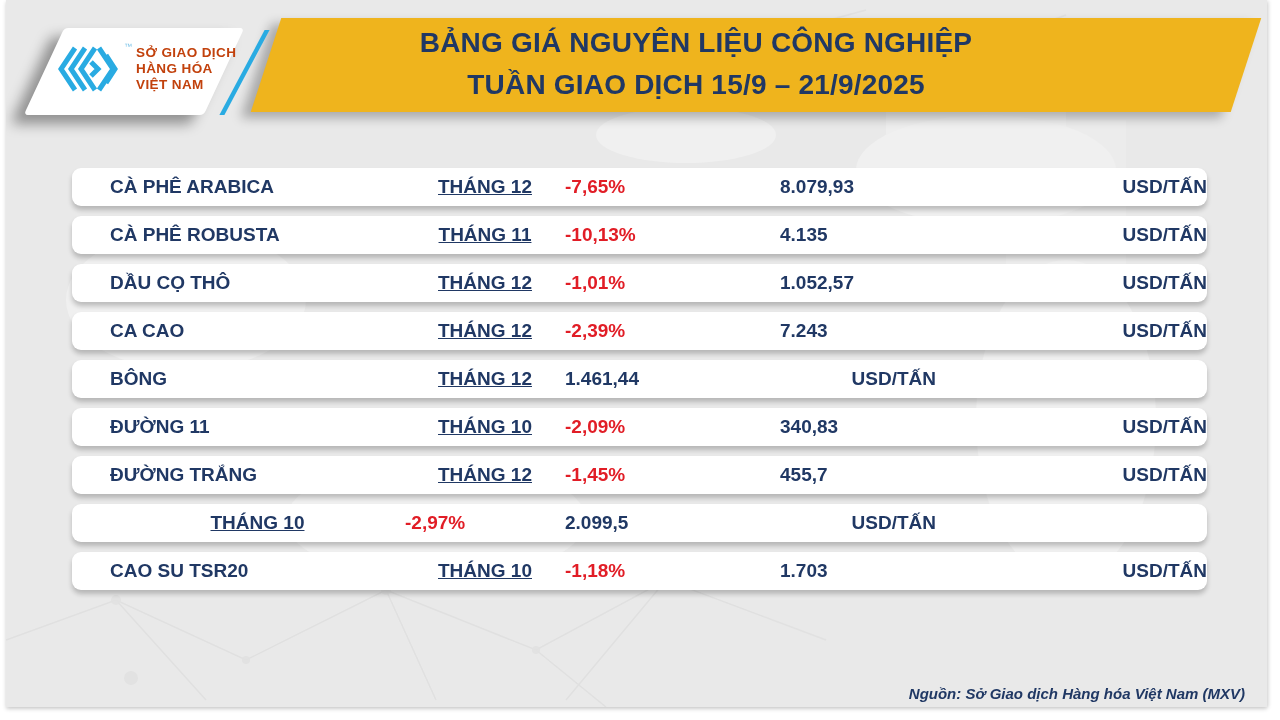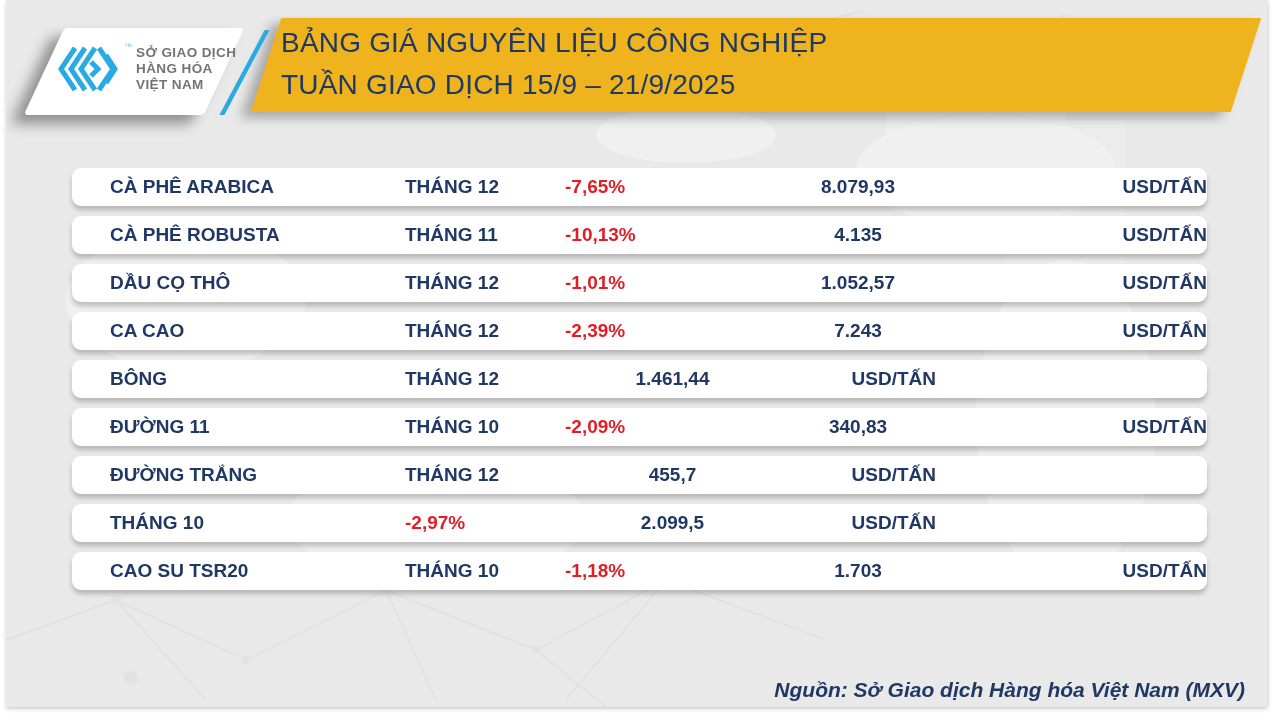--- a/index.html
+++ b/index.html
@@ -11,51 +11,51 @@
            box-shadow:0 2px 4px rgba(0,0,0,0.18), 2px 0 4px rgba(0,0,0,0.08); }
 
   
   .watermark { position:absolute; inset:0; pointer-events:none; }
 
   
   .banner { position:absolute; left:260px; top:18px; width:980px; height:94px;
             background:#efb41d; transform:skewX(-18deg);
             box-shadow:-8px 6px 10px rgba(0,0,0,0.28); }
   .title-block { position:absolute; left:275px; top:22px; width:830px;
-                 color:#203864; font-weight:normal;
+                 text-align:center; color:#203864; font-weight:bold;
                  font-size:28px; line-height:42px; letter-spacing:0.2px; }
 
   
   .logo-card { position:absolute; left:38px; top:28px; width:180px; height:87px;
                background:#ffffff; transform:skewX(-25deg); border-radius:4px;
                box-shadow:-9px 9px 12px rgba(0,0,0,0.38); }
   .slash { position:absolute; left:236px; top:30px; width:5px; height:85px;
            background:#29abe2; transform:skewX(-28deg); }
   .logo-content { position:absolute; left:52px; top:40px; width:170px; height:58px;
                   display:flex; align-items:center; }
   .logo-mark { flex:0 0 auto; margin-right:4px; }
   .logo-tm { font-size:8px; color:#7fc4e8; align-self:flex-start; margin:2px 4px 0 0; }
-  .logo-text { font-size:13.5px; font-weight:bold; color:#737373;
+  .logo-text { font-size:13.5px; font-weight:bold; color:#c2410c;
                line-height:16px; letter-spacing:0.4px; white-space:nowrap; }
 
   
   .rows { position:absolute; left:66px; top:168px; width:1135px;
           display:flex; flex-direction:column; gap:10px; }
   .row { height:38px; background:#ffffff; border-radius:9px;
          box-shadow:0 4px 5px rgba(0,0,0,0.22);
          display:grid; grid-template-columns:295px 160px 215px 156px 1fr;
          align-items:center; padding-left:38px;
          font-size:19px; font-weight:bold; color:#203864; }
   .cell-name  { text-align:left; white-space:nowrap; }
-  .cell-month { text-align:left; }
+  .cell-month { text-align:center;text-decoration:underline; }
   .cell-change{ text-align:left; color:#e11d26; }
-  .cell-price { text-align:center; }
+  .cell-price { text-align:left; }
   .cell-unit  { text-align:right; padding-left:41px; }
 
-  .source { position:absolute; right:22px; bottom:5px; font-size:21px;
+  .source { position:absolute; right:22px; bottom:5px; font-size:15px;
             font-style:italic; font-weight:bold; color:#203864; }
 </style>
 </head>
 <body>
 
 <div class="slide">
 
   <svg class="watermark" width="1261" height="707" viewBox="0 0 1261 707">
     <g fill="#f0f0f0">
       <ellipse cx="680" cy="135" rx="90" ry="28"></ellipse>
@@ -154,20 +154,21 @@
       <span class="cell-name">ĐƯỜNG 11</span>
       <span class="cell-month">THÁNG 10</span>
       <span class="cell-change">-2,09%</span>
       <span class="cell-price">340,83</span>
       <span class="cell-unit">USD/TẤN</span>
     </div>
 
     <div class="row">
       <span class="cell-name">ĐƯỜNG TRẮNG</span>
       <span class="cell-month">THÁNG 12</span>
+      <span class="cell-change">-1,45%</span>
       <span class="cell-price">455,7</span>
       <span class="cell-unit">USD/TẤN</span>
     </div>
 
     <div class="row">
       <span class="cell-month">THÁNG 10</span>
       <span class="cell-change">-2,97%</span>
       <span class="cell-price">2.099,5</span>
       <span class="cell-unit">USD/TẤN</span>
     </div>

